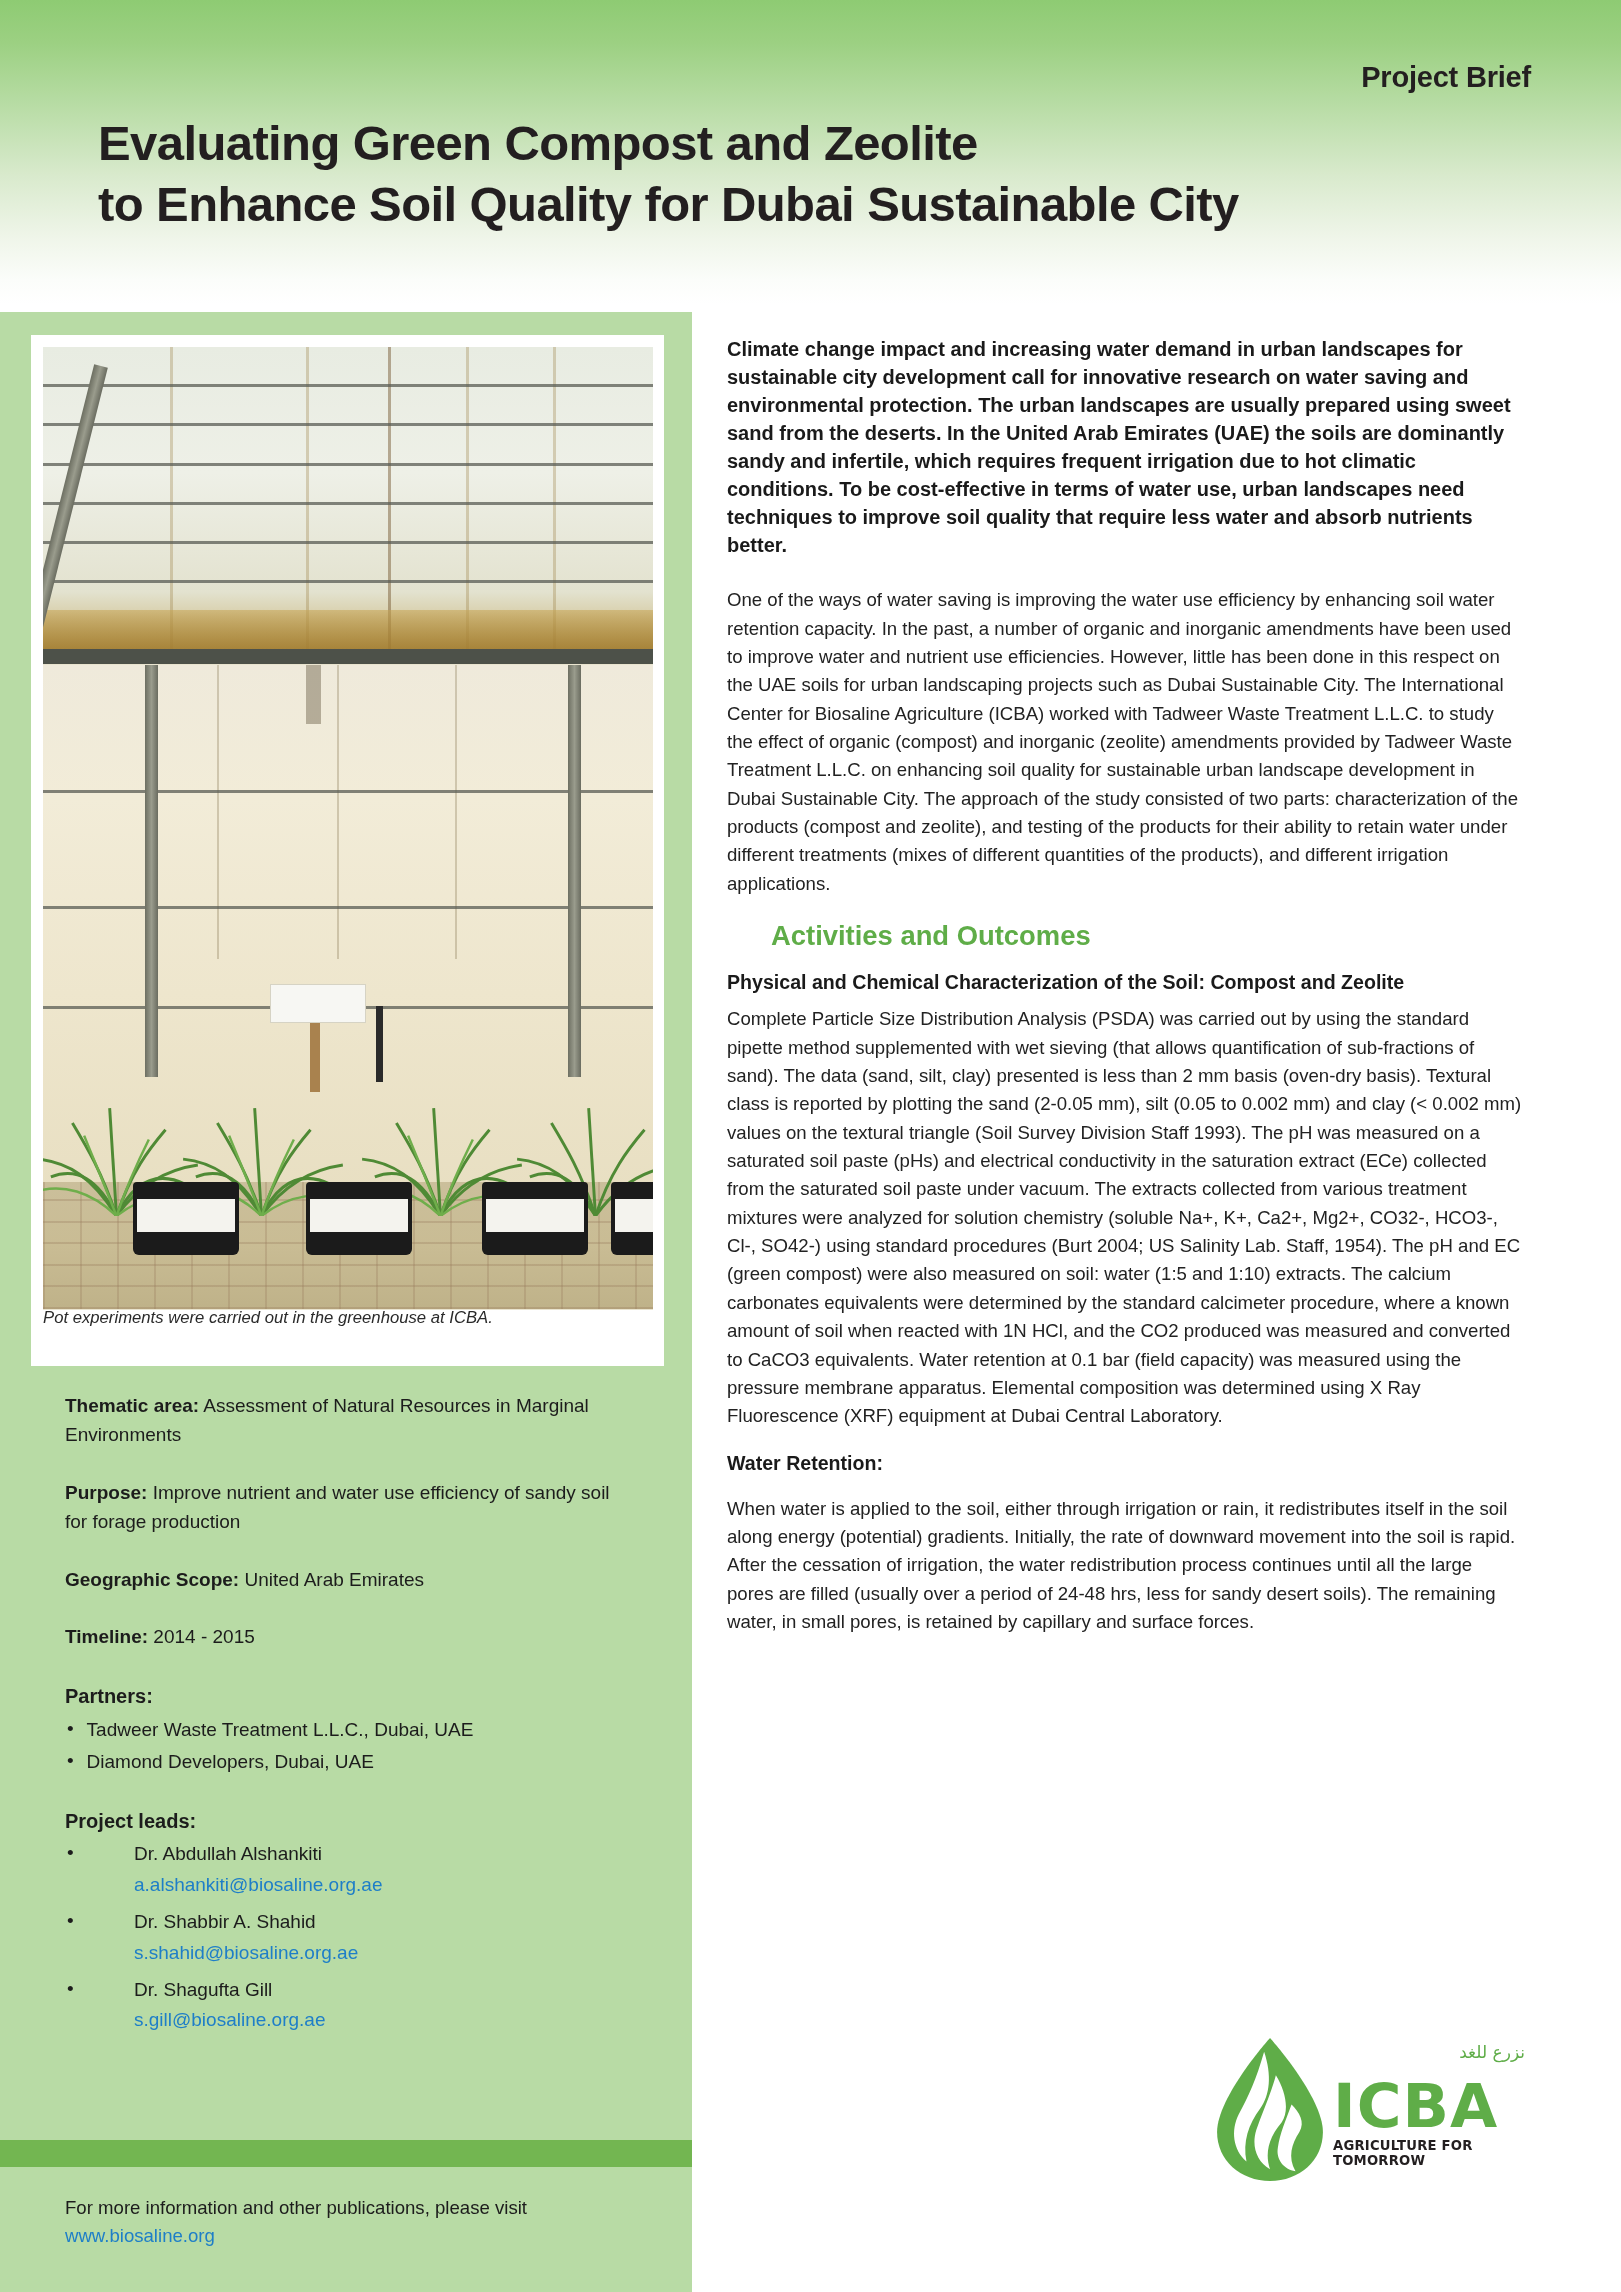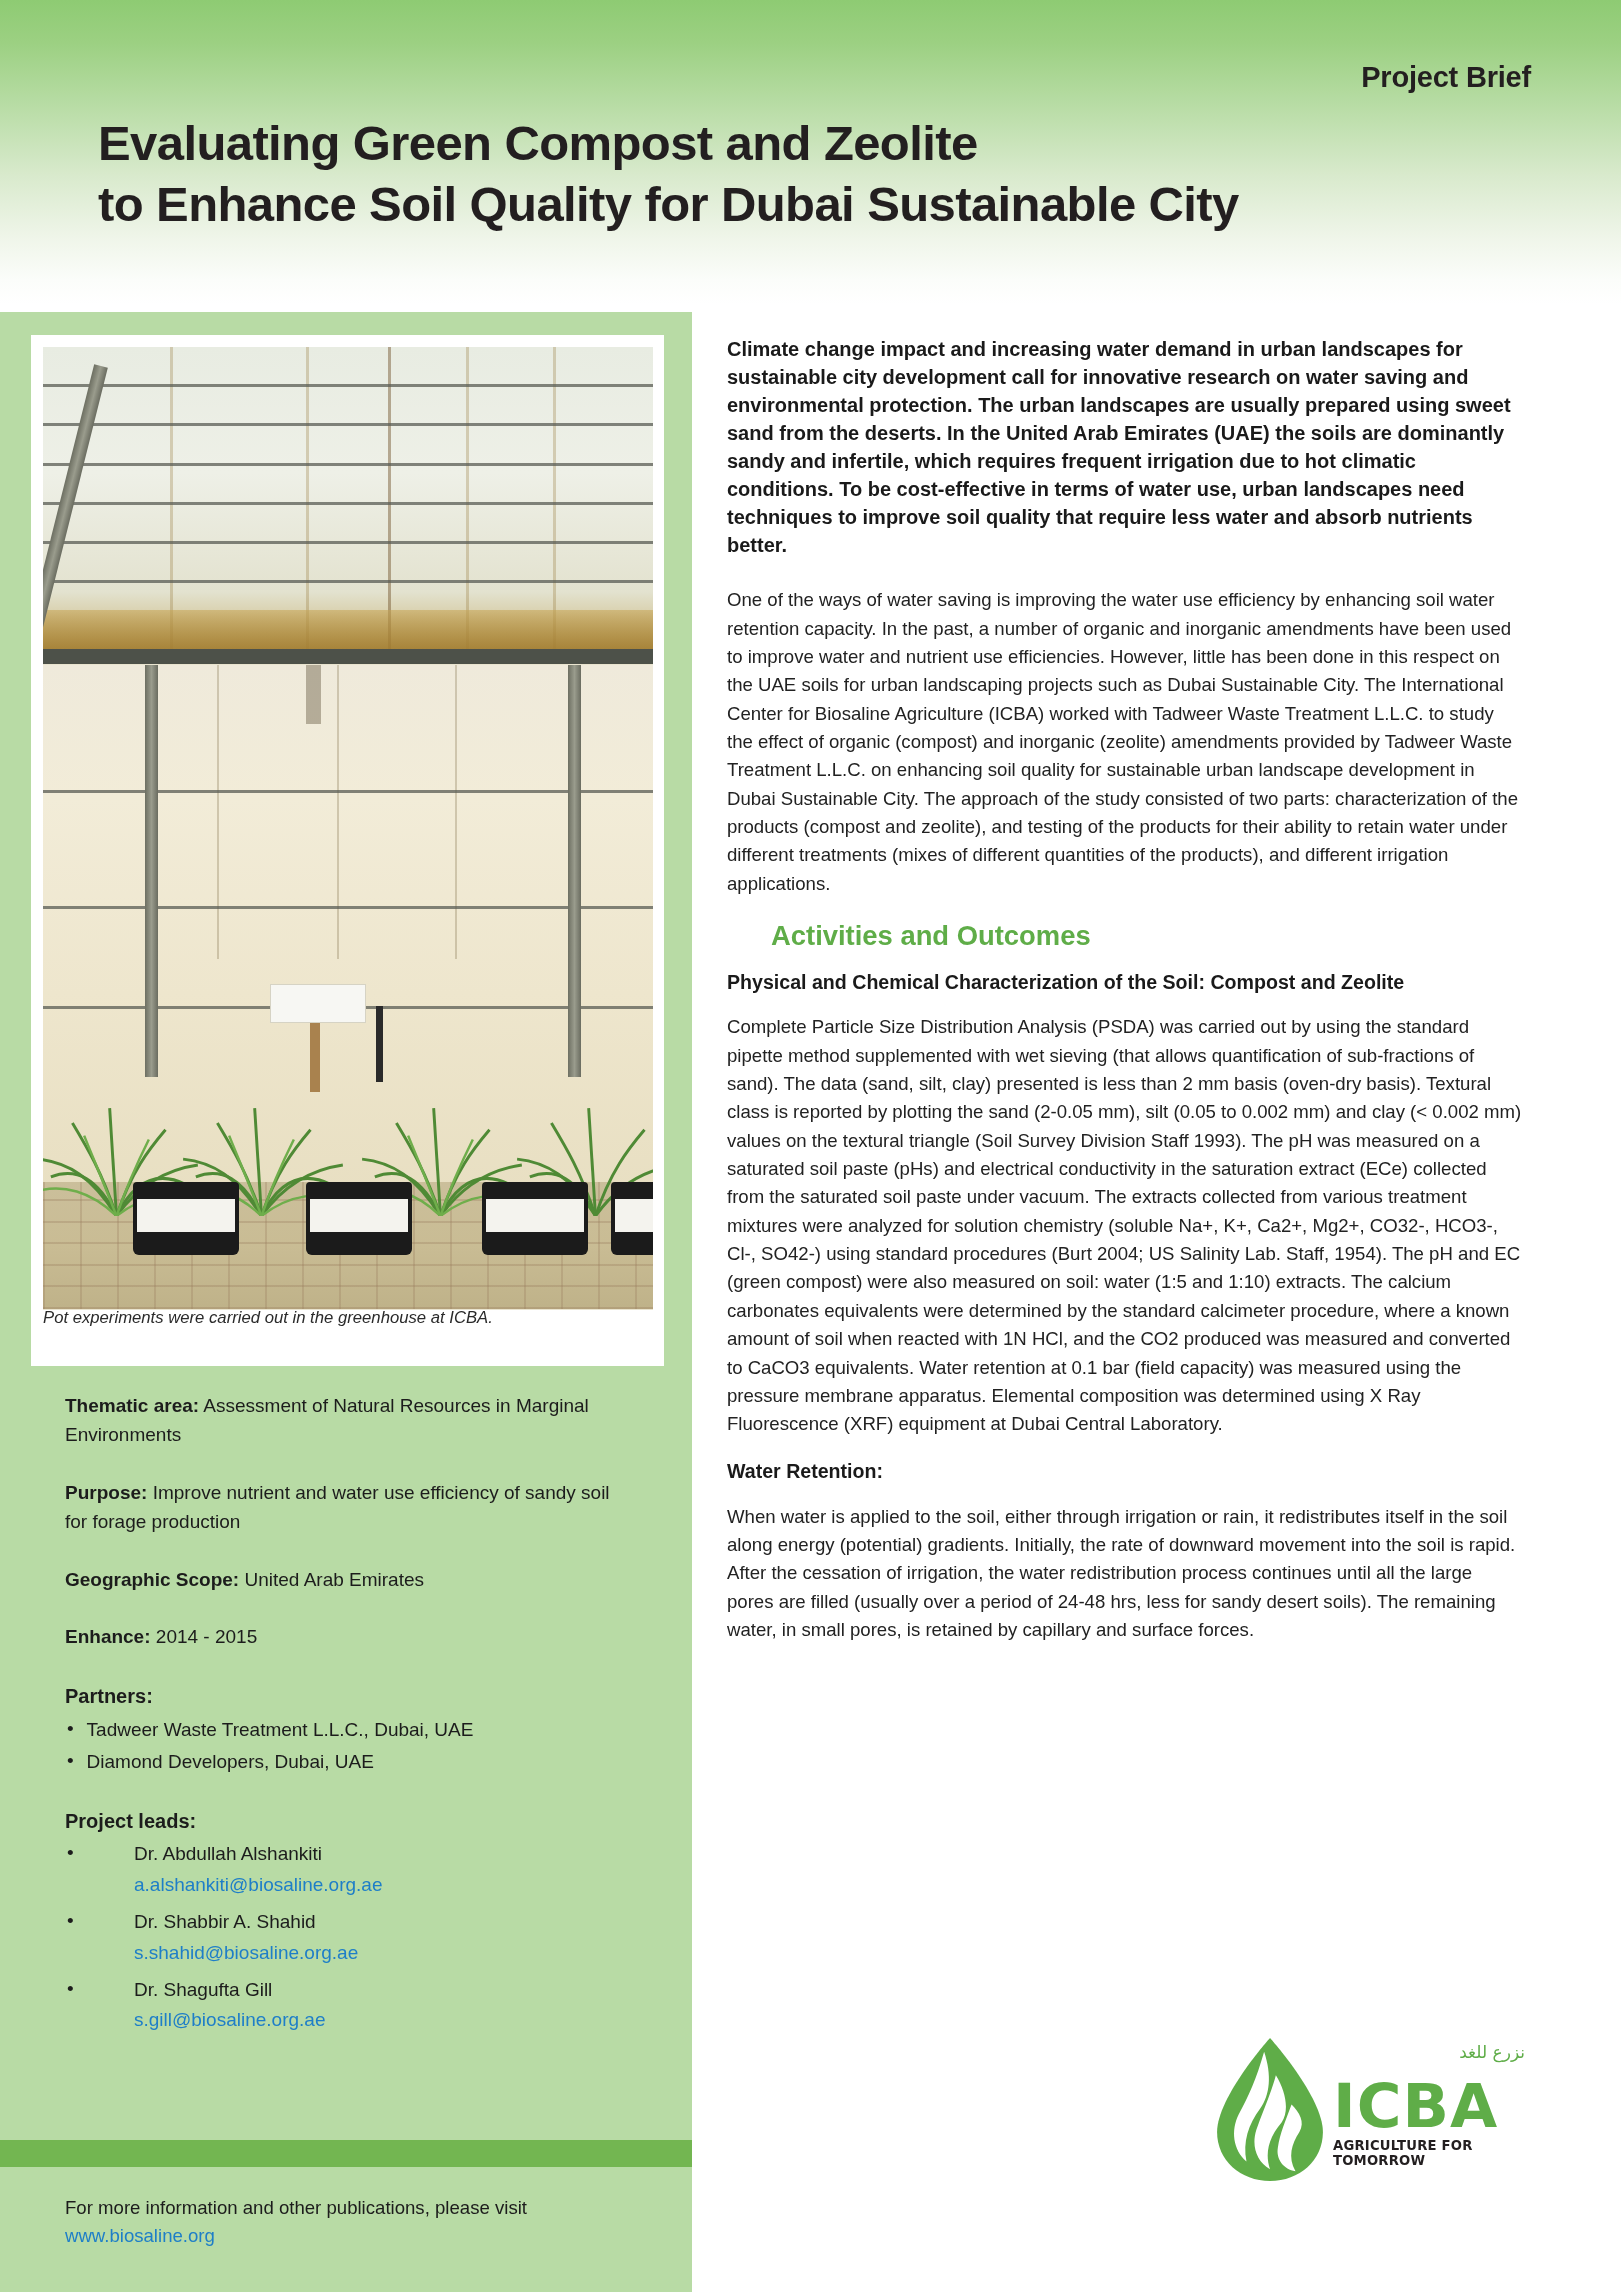--- a/index.html
+++ b/index.html
@@ -148,21 +148,21 @@
   }
   .body-para {
     font-size: 18.6px; color: #222; line-height: 1.525; margin-bottom: 21.6px;
   }
   .sec-head {
     font-size: 27.4px; font-weight: bold; color: #5FAD48;
     margin-top: 5.9px; margin-bottom: 17.6px; margin-left: 44px;
   }
   .sub-head {
     font-size: 19.6px; font-weight: bold; color: #1a1a1a;
-    line-height: 1.38; margin-bottom: 17px;
+    line-height: 1.38; margin-bottom: 9px;
   }
   .sub-head2 {
     font-size: 19.6px; font-weight: bold; color: #1a1a1a;
     margin-top: 7.8px; margin-bottom: 19.6px;
   }
 
   
   .logo {
     position: absolute; left: 1213px; top: 2032px; width: 310px; height: 157px;
   }
@@ -318,21 +318,21 @@
     <div class="row">
       <b>Thematic area:</b><span> Assessment of Natural Resources in Marginal Environments</span>
     </div>
     <div class="row">
       <b>Purpose:</b><span> Improve nutrient and water use efficiency of sandy soil for forage production</span>
     </div>
     <div class="row">
       <b>Geographic Scope:</b><span> United Arab Emirates</span>
     </div>
     <div class="row">
-      <b>Enhance:</b><span> 2014 - 2015</span>
+      <b>Timeline:</b><span> 2014 - 2015</span>
     </div>
 
     <div class="row">
       <span class="hd">Partners:</span>
       <ul>
         <li>Tadweer Waste Treatment L.L.C., Dubai, UAE</li>
         <li>Diamond Developers, Dubai, UAE</li>
       </ul>
     </div>
 

